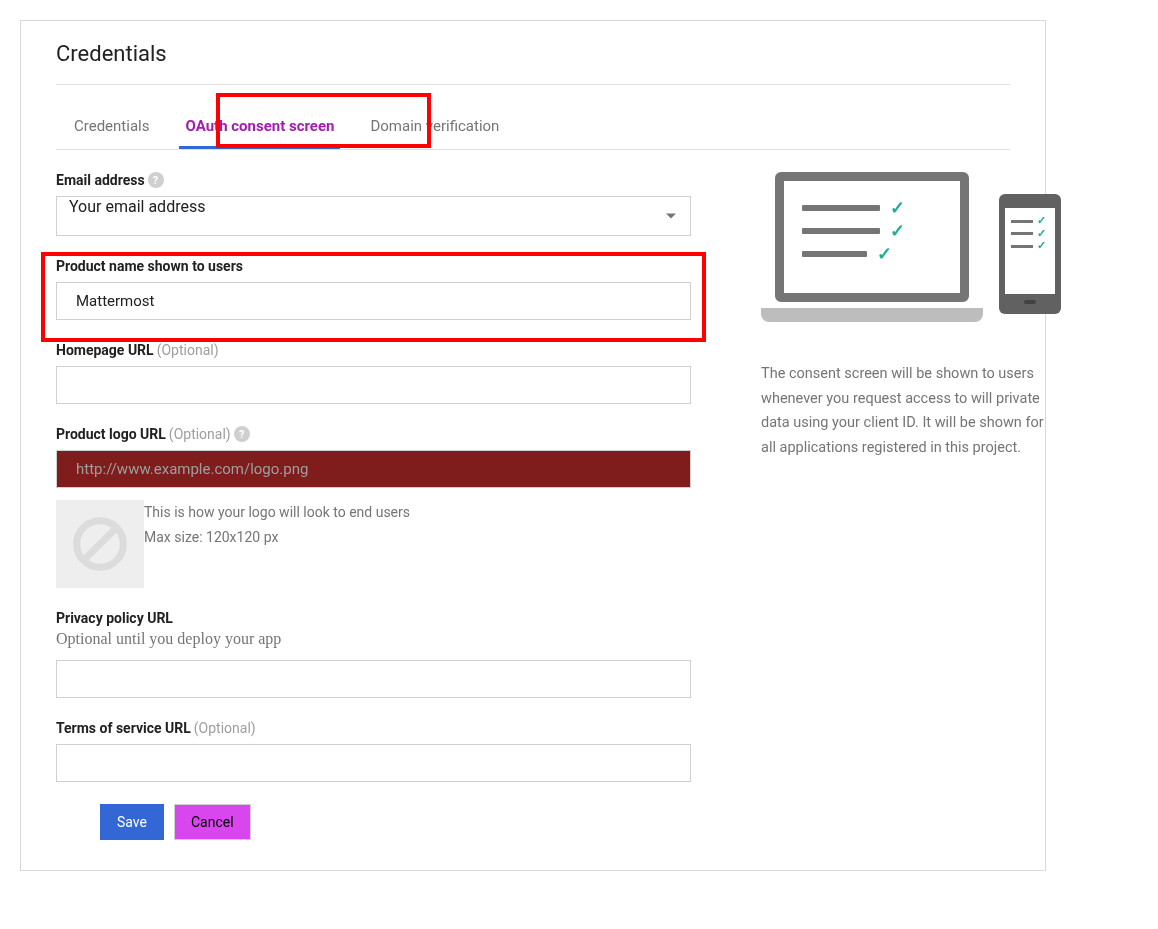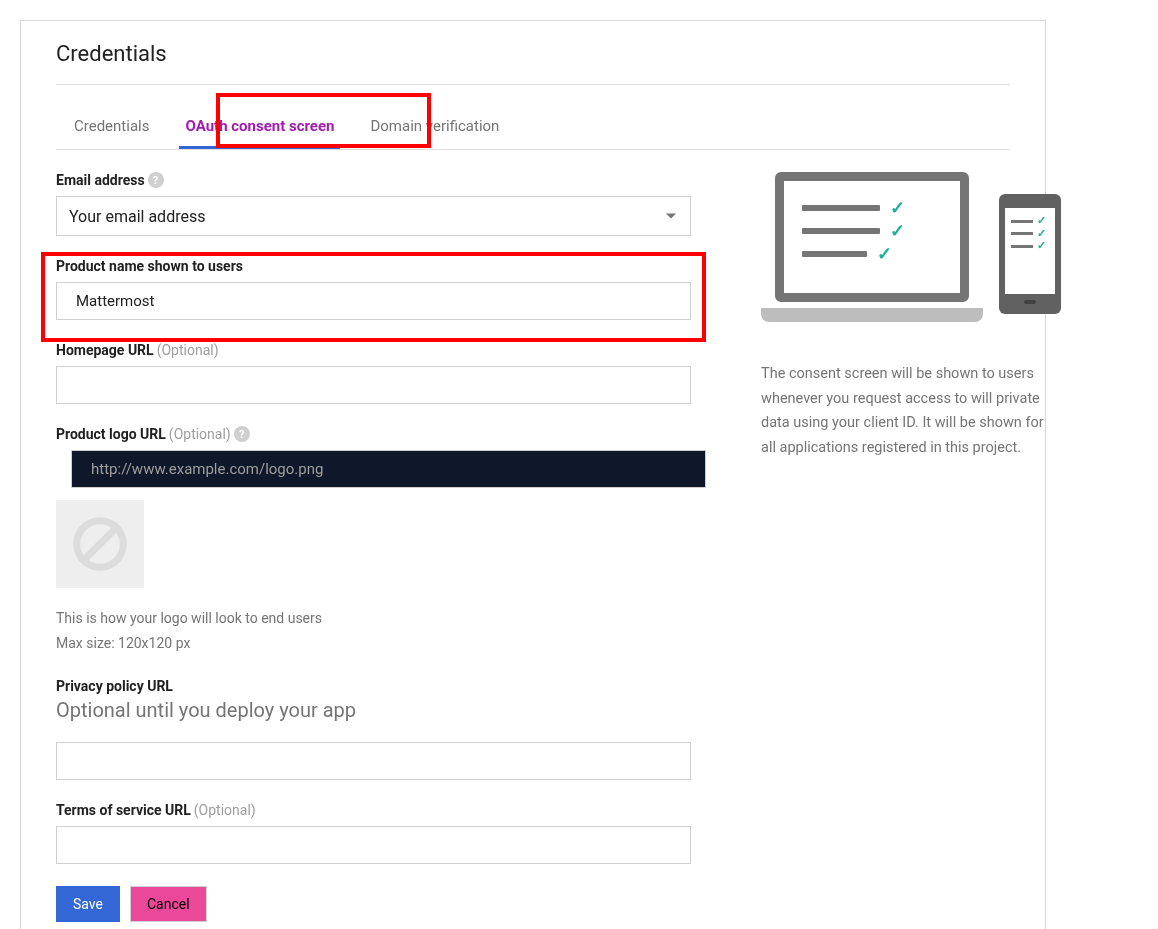--- a/index.html
+++ b/index.html
@@ -86,47 +86,46 @@
     margin-bottom: 8px;
     display: flex;
     align-items: center;
     gap: 3px;
   }
   .optional {
     font-weight: 400;
     color: #9e9e9e;
   }
   .field-sublabel {
-    font-size: 20px;
+    font-size: 16px;
     color: #757575;
     margin-top: -4px;
-    margin-bottom: 20px;
+    margin-bottom: 12px;
+    font-family: Liberation Serif, serif;
   }
   .text-input {
     width: 100%;
     height: 38px;
     border: 1px solid #d0d0d0;
     padding: 0 19px;
     font-size: 15px;
     font-family: inherit;
     color: #212121;
   }
   .text-input::placeholder { color: #9e9e9e; }
   .text-input.disabled {
-    background: #0f172a;
+    background: #7f1d1d;
     color: #9e9e9e;
-    margin-left: 15px;
   }
   .select-wrap {
     position: relative;
     width: 100%;
     height: 40px;
     border: 1px solid #d0d0d0;
     display: flex;
-    align-items: center;
     padding: 0 12px;
     font-size: 16px;
     cursor: pointer;
   }
   .select-caret {
     position: absolute;
     right: 14px;
     top: 50%;
     transform: translateY(-50%);
     width: 0; height: 0;
@@ -149,24 +148,22 @@
     position: absolute;
     border: 4px solid #ff0000;
     left: -15px;
     top: 80px;
     width: 665px;
     height: 90px;
     pointer-events: none;
   }
   .logo-row {
     display: flex;
-    gap: 18px;
     margin-top: 12px;
     align-items: flex-start;
-    flex-direction: column;
   }
   .logo-placeholder {
     width: 88px; height: 88px;
     background: #eee;
     display: flex;
     align-items: center;
     justify-content: center;
   }
   .logo-text {
     font-size: 14px;
@@ -176,28 +173,29 @@
   .button-row {
     display: flex;
     gap: 10px;
     margin-top: 10px;
   }
   .btn {
     height: 36px;
     padding: 0 16px;
     font-size: 14px;
     border: 1px solid #d0d0d0;
-    background: #ec4899;
+    background: #d946ef;
     cursor: pointer;
     font-family: inherit;
   }
   .btn.primary {
     background: #3367d6;
     color: #fff;
     border-color: #3367d6;
+    margin-left: 44px;
   }
   
   .illus {
     width: 300px;
     height: 160px;
     position: relative;
     margin-bottom: 30px;
     margin-left: 0;
   }
   .laptop {

